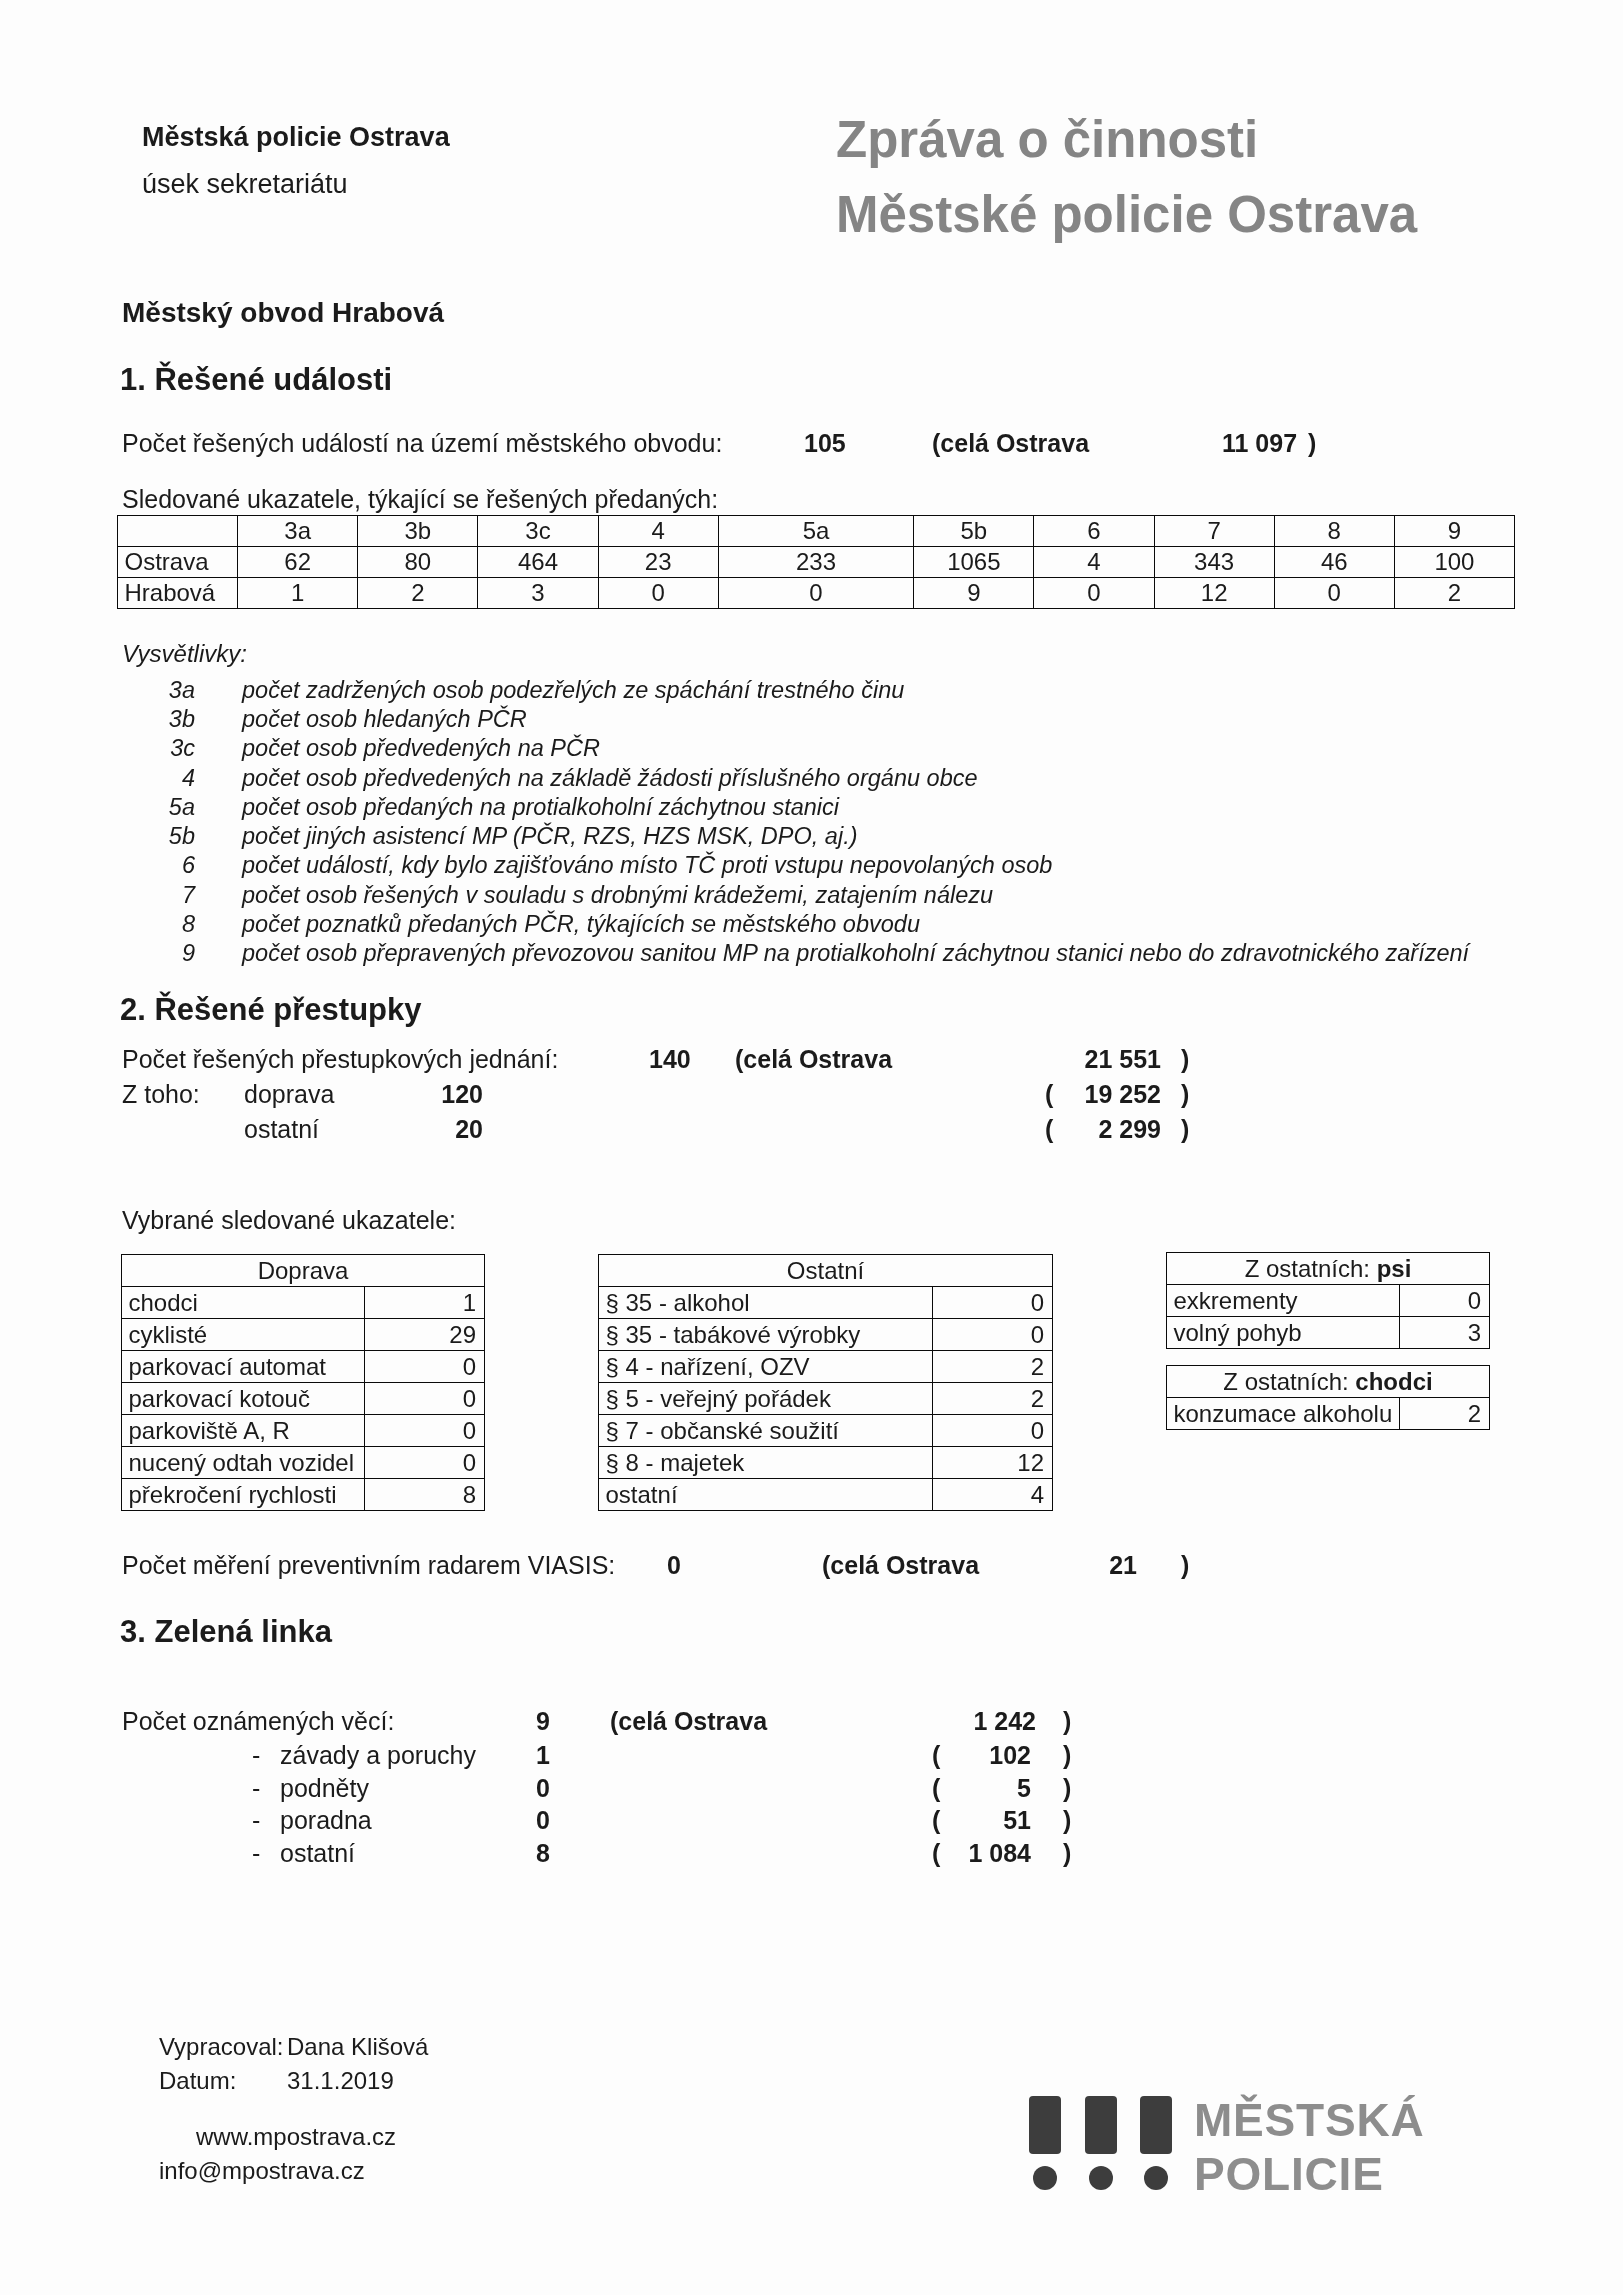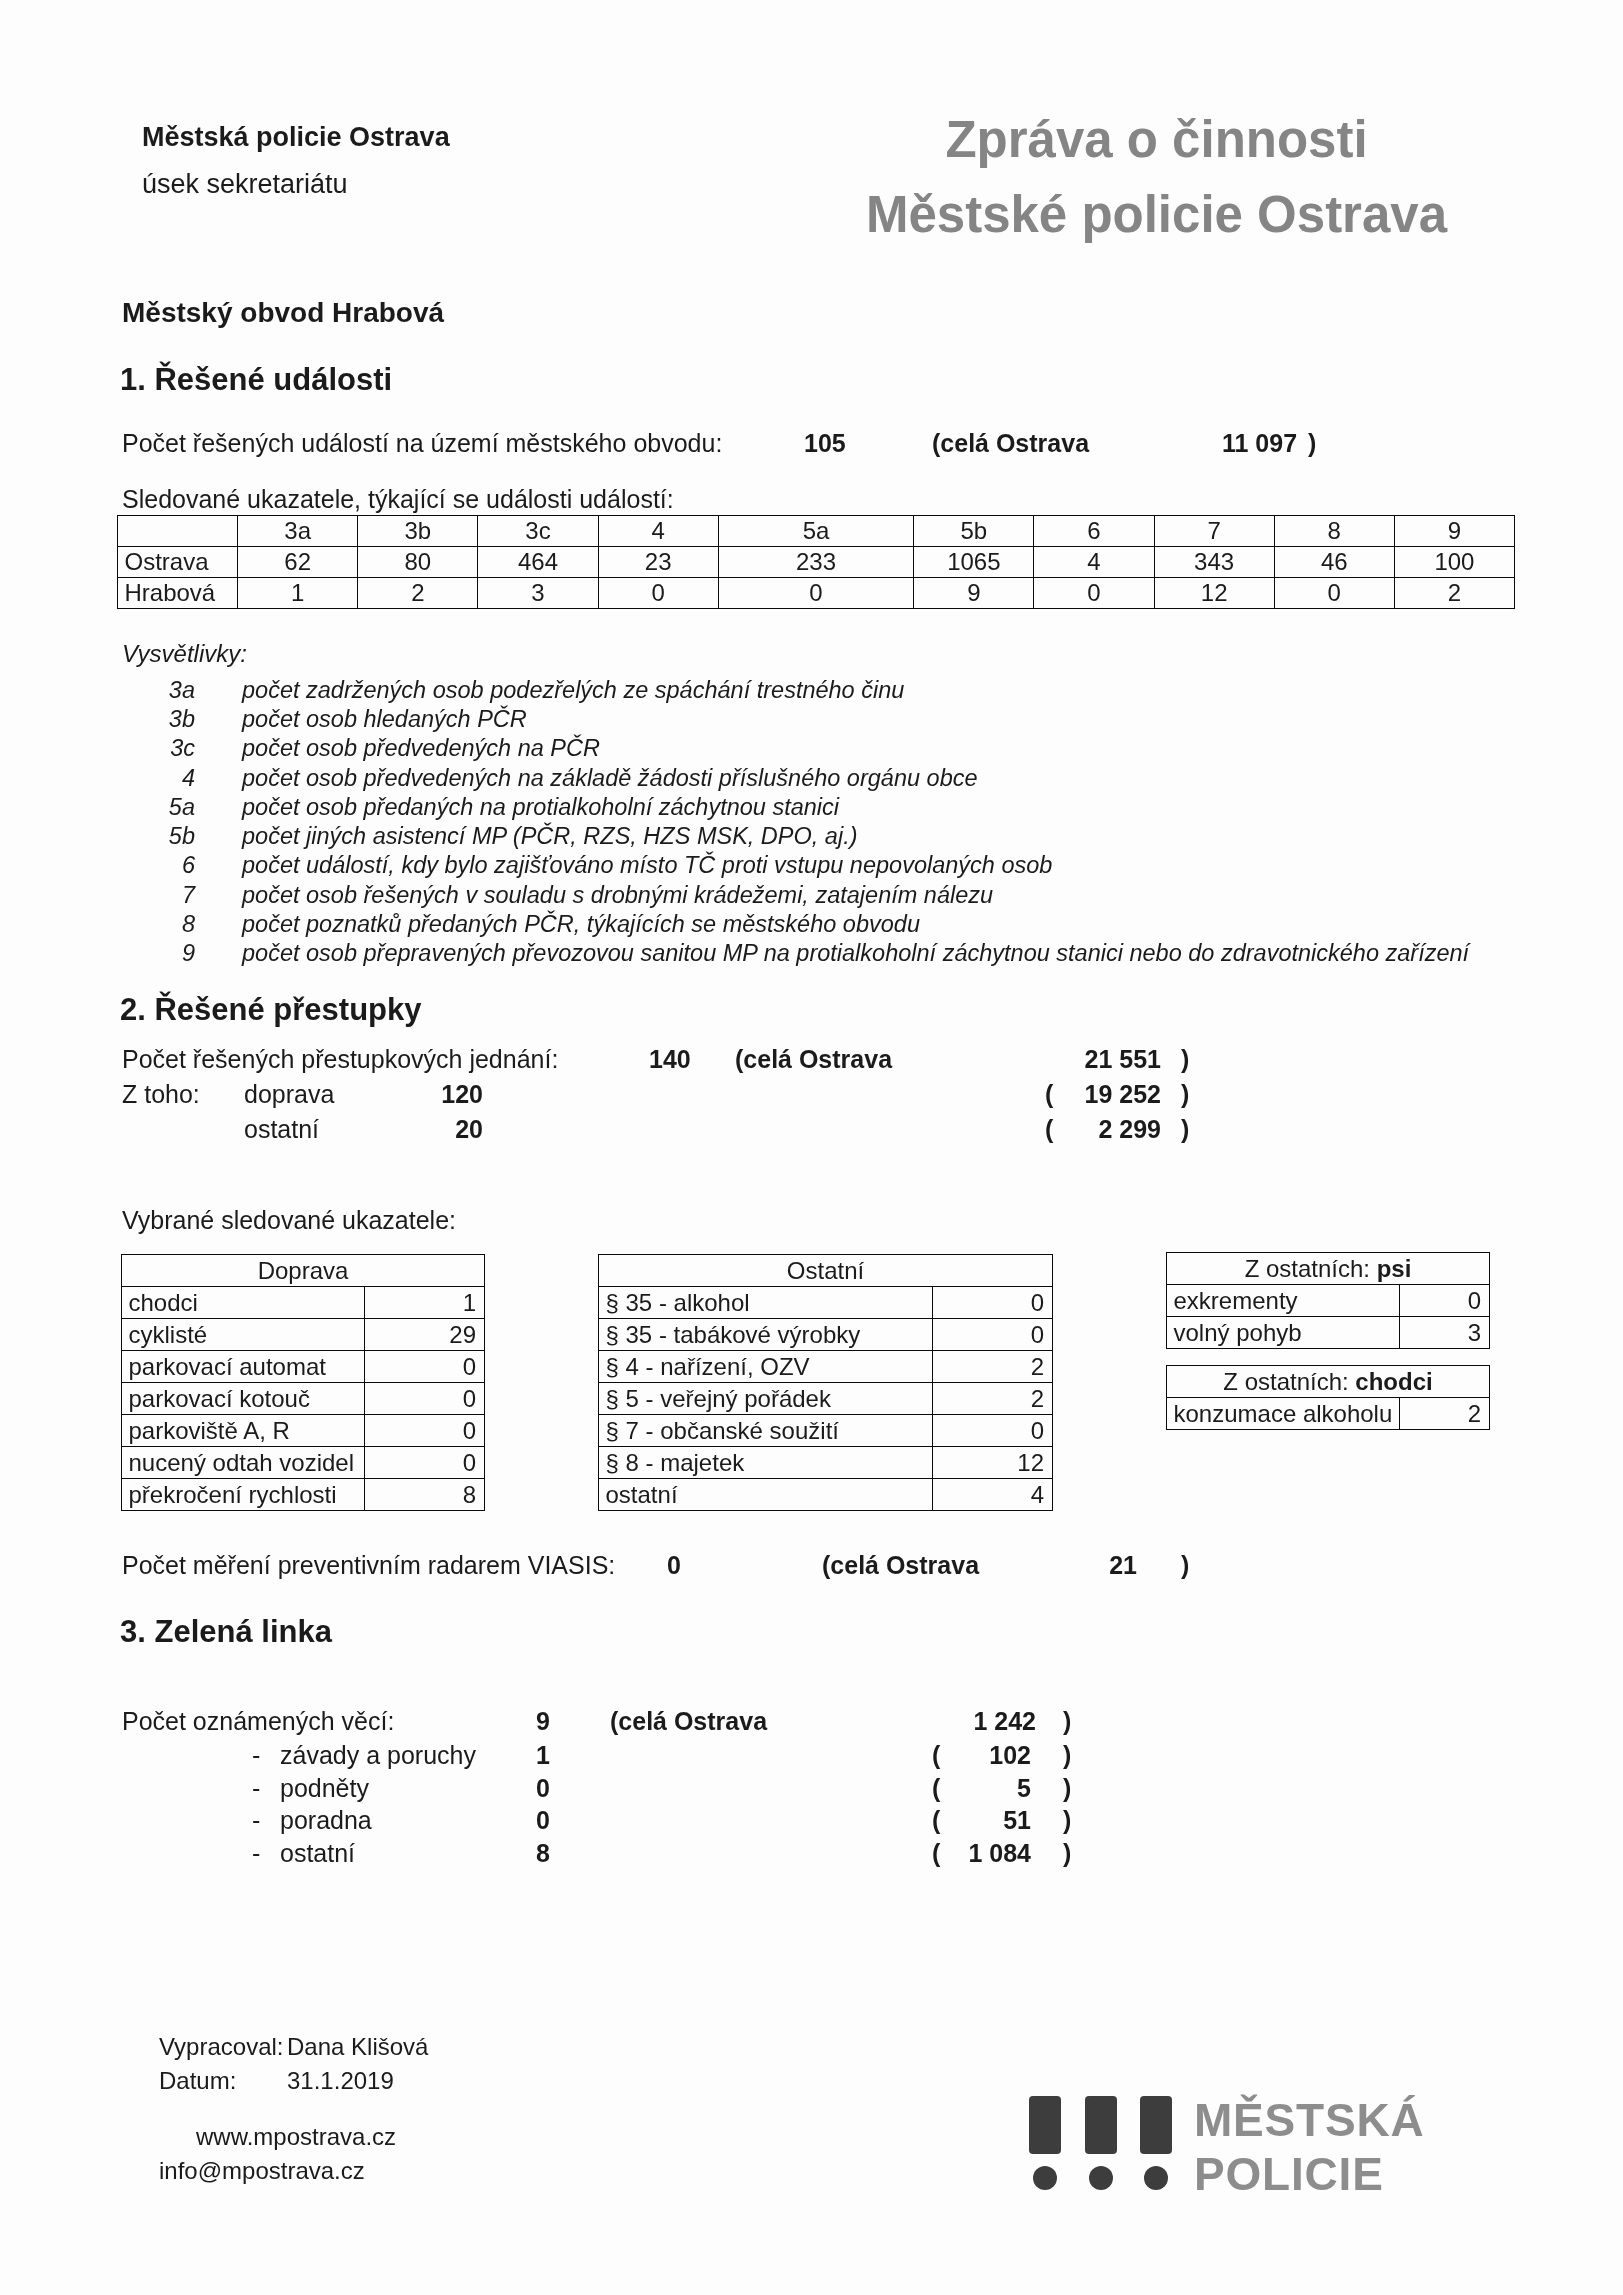--- a/index.html
+++ b/index.html
@@ -8,21 +8,21 @@
     font-family:Liberation Sans, sans-serif; color:#1b1b1b; overflow:hidden;
   }
   .abs{position:absolute;}
   .b{font-weight:bold;}
   .it{font-style:italic;}
   .line{font-size:25px; white-space:nowrap;}
   .small{font-size:24px;}
 
   .hdr-left{left:142px; top:114px; font-size:27px; line-height:47px;}
   .doc-title{
-    left:836px; top:102px; width:641px; text-align:center;
+    left:836px; top:102px; width:641px; text-align:left;
     font-size:51px; line-height:75px; font-weight:bold; color:#858585;
   }
   .h-district{left:122px; top:297px; font-size:28px; font-weight:bold;}
   .h-section{font-size:31px; font-weight:bold;}
 
   table.tbl{border-collapse:collapse; table-layout:fixed; background:#fdfdfd;}
   table.tbl td, table.tbl th{
     border:1.6px solid #0a0a0a; font-size:24px; font-weight:normal;
     padding:0 6.5px; overflow:hidden; height:30px; white-space:nowrap;
   }
@@ -71,21 +71,21 @@
   <div class="abs h-section" style="left:120px; top:362px;">1. Řešené události</div>
 
   <div>
     <span class="abs line" style="left:122px; top:429px;">Počet řešených událostí na území městského obvodu:</span>
     <span class="abs line b" style="left:804px; top:429px;">105</span>
     <span class="abs line b" style="left:932px; top:429px;">(celá Ostrava</span>
     <span class="abs line b" style="left:1222px; top:429px;">11 097</span>
     <span class="abs line b" style="left:1308px; top:429px;">)</span>
   </div>
 
-  <div class="abs line" style="left:122px; top:485px;">Sledované ukazatele, týkající se události událostí:</div>
+  <div class="abs line" style="left:122px; top:485px;">Sledované ukazatele, týkající se řešených předaných:</div>
 
   <table class="tbl t1 abs" style="left:117px; top:515px;">
     <colgroup>
       <col style="width:8.6%">
         <col style="width:8.6%">
         <col style="width:8.6%">
         <col style="width:8.6%">
       <col style="width:8.6%">
         <col style="width:14%">
         <col style="width:8.6%">

